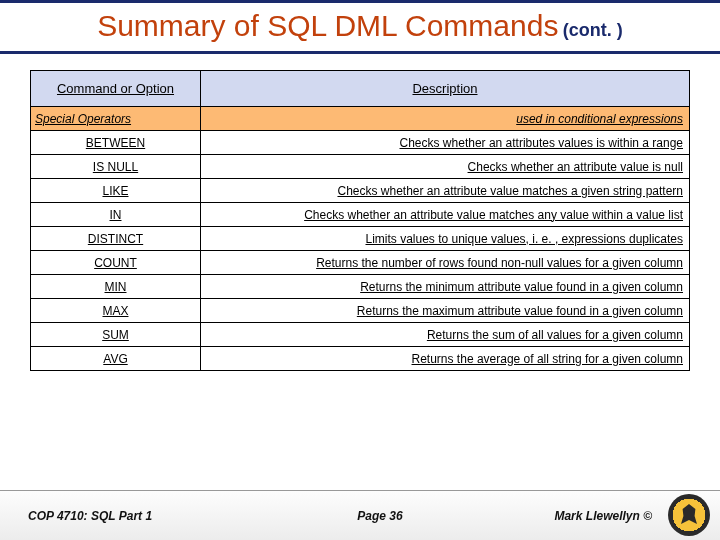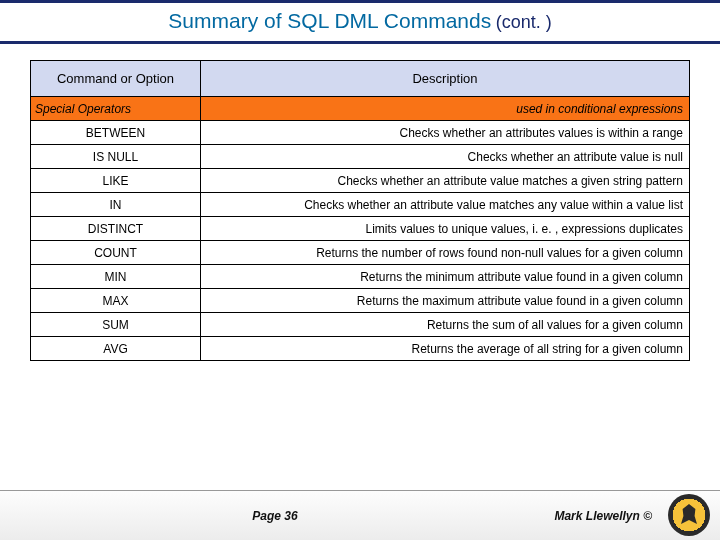--- a/index.html
+++ b/index.html
@@ -11,31 +11,33 @@
     position: relative;
     overflow: hidden;
   }
   .title-bar {
     border-top: 3px solid #1a2a6c;
     border-bottom: 3px solid #1a2a6c;
     padding: 6px 0 8px;
     text-align: center;
   }
   .title {
-    font-size: 21px;
-    color: #0369a1;
+    font-size: 30px;
+    color: #c2410c;
     font-weight: normal;
     display: inline;
   }
   .title-cont {
     font-size: 18px;
     color: #1a2a6c;
+    font-weight: bold;
   }
   .table-wrap {
     padding: 16px 30px 12px;
+    text-decoration: underline;
   }
   table {
     width: 100%;
     border-collapse: collapse;
     table-layout: fixed;
   }
   col.c1 { width: 170px; }
   th, td {
     border: 1.5px solid #000;
     font-size: 12px;
@@ -46,21 +48,21 @@
   }
   thead th {
     background: #d2d9f0;
     font-weight: normal;
     text-align: center;
     font-size: 13px;
     color: #000;
     height: 36px;
   }
   tr.section td {
-    background: #f97316;
+    background: #fdba74;
     font-style: italic;
   }
   tr.section td.sec-name {
     font-style: italic;
     font-weight: normal;
     text-align: left;
     padding-left: 4px;
     color: #000;
   }
   td.cmd {
@@ -169,17 +171,18 @@
       <tr>
           <td class="cmd">AVG</td>
           <td>Returns the average of all string for a given column</td>
         </tr>
     </tbody>
   </table>
 </div>
 
 <div class="footer">
   <div class="footer-inner">
+    <span class="course">COP 4710: SQL Part 1</span>
     <span class="page">Page 36</span>
     <span class="author">Mark Llewellyn ©</span>
   </div>
   <div class="logo"></div>
 </div>
 
 </body></html>

